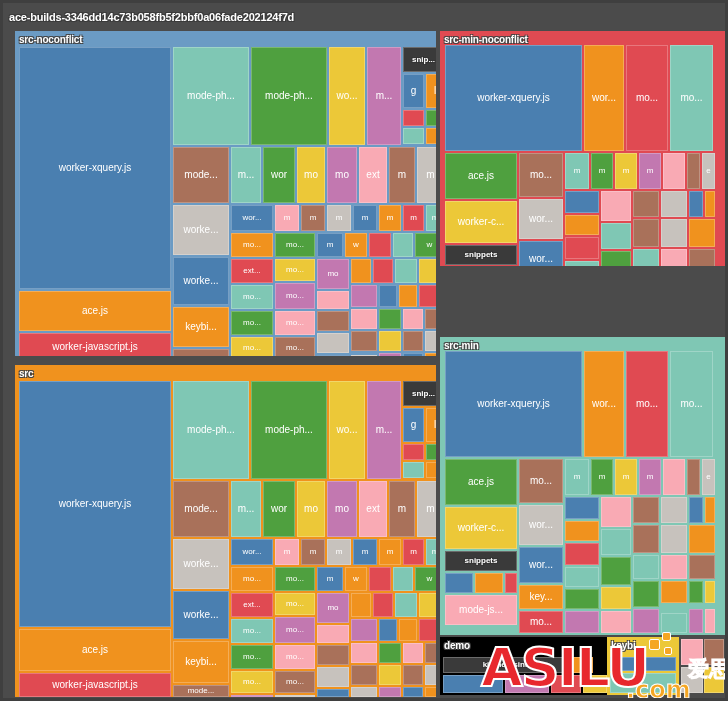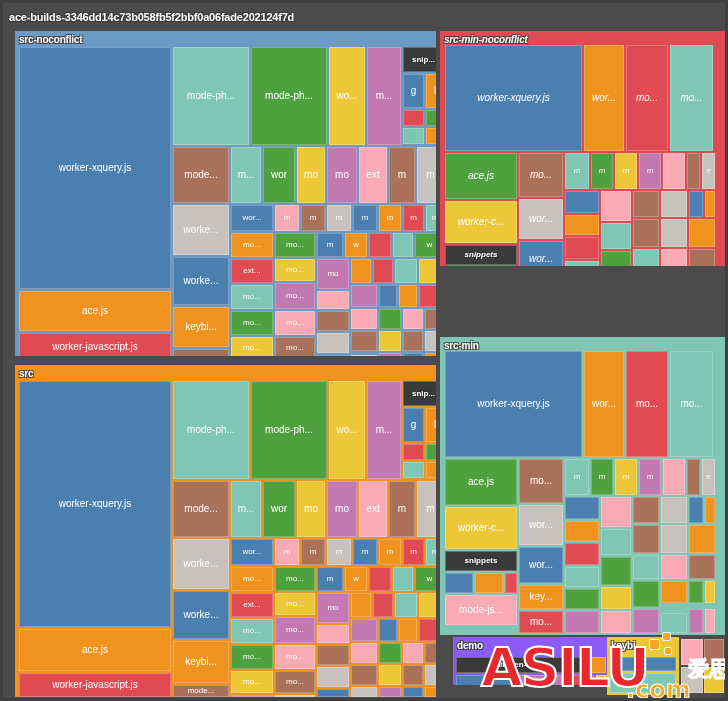--- a/index.html
+++ b/index.html
@@ -268,21 +268,21 @@
         <div class="cell tiny" style="left: 364px; top: 300px; width: 22px; height: 20px; background: rgb(236, 200, 56);"></div>
         <div class="cell tiny" style="left: 388px; top: 300px; width: 20px; height: 20px; background: rgb(169, 113, 90);"></div>
         <div class="cell tiny" style="left: 410px; top: 300px; width: 19px; height: 20px; background: rgb(199, 194, 189);"></div>
         <div class="cell tiny" style="left: 158px; top: 318px; width: 56px; height: 26px; background: rgb(169, 113, 90);"></div>
         <div class="cell tiny" style="left: 302px; top: 324px; width: 32px; height: 28px; background: rgb(74, 127, 176);"></div>
         <div class="cell tiny" style="left: 336px; top: 324px; width: 26px; height: 28px; background: rgb(199, 194, 189);"></div>
         <div class="cell tiny" style="left: 364px; top: 322px; width: 22px; height: 30px; background: rgb(194, 120, 176);"></div>
         <div class="cell tiny" style="left: 388px; top: 322px; width: 20px; height: 30px; background: rgb(74, 127, 176);"></div>
         <div class="cell tiny" style="left: 410px; top: 322px; width: 19px; height: 30px; background: rgb(240, 146, 30);"></div>
       </div>
-      <div class="panel" style="left: 437px; top: 28px; width: 285px; height: 235px; background: rgb(224, 74, 82); font-style: italic;">
+      <div class="panel" style="left: 437px; top: 28px; width: 285px; height: 235px; background: rgb(224, 74, 82);">
         <div class="panel-label">src-min-noconflict</div>
         <div class="cell big" style="left: 5px; top: 14px; width: 137px; height: 106px; background: rgb(74, 127, 176);">
           <span>worker-xquery.js</span>
         </div>
         <div class="cell mid" style="left: 144px; top: 14px; width: 40px; height: 106px; background: rgb(240, 146, 30);">
           <span>wor...</span>
         </div>
         <div class="cell mid" style="left: 186px; top: 14px; width: 42px; height: 106px; background: rgb(224, 74, 82);">
           <span>mo...</span>
         </div>
@@ -620,21 +620,21 @@
         <div class="cell mid" style="left: 79px; top: 274px; width: 44px; height: 22px; background: rgb(224, 74, 82);">
           <span>mo...</span>
         </div>
         <div class="cell tiny" style="left: 125px; top: 274px; width: 34px; height: 22px; background: rgb(194, 120, 176);"></div>
         <div class="cell tiny" style="left: 161px; top: 274px; width: 30px; height: 22px; background: rgb(249, 170, 180);"></div>
         <div class="cell tiny" style="left: 193px; top: 272px; width: 26px; height: 24px; background: rgb(194, 120, 176);"></div>
         <div class="cell tiny" style="left: 221px; top: 276px; width: 26px; height: 20px; background: rgb(127, 199, 180);"></div>
         <div class="cell tiny" style="left: 249px; top: 272px; width: 14px; height: 24px; background: rgb(194, 120, 176);"></div>
         <div class="cell tiny" style="left: 265px; top: 272px; width: 10px; height: 24px; background: rgb(249, 170, 180);"></div>
       </div>
-      <div class="panel" style="left: 450px; top: 634px; width: 170px; height: 48px; background: #8b5cf6;">
+      <div class="panel" style="left: 437px; top: 634px; width: 170px; height: 58px; background: #000000;">
         <div class="panel-label">demo</div>
         <div class="cell tiny" style="left: 3px; top: 20px; width: 126px; height: 16px; background: rgb(58, 58, 58);">
           <span style="text-shadow: rgb(51, 51, 51) -1px -1px 0px, rgb(51, 51, 51) 1px -1px 0px, rgb(51, 51, 51) -1px 1px 0px, rgb(51, 51, 51) 1px 1px 0px; font-weight: bold;">kitchen-sink</span>
         </div>
         <div class="cell tiny" style="left: 131px; top: 20px; width: 22px; height: 16px; background: rgb(240, 146, 30);"></div>
         <div class="cell tiny" style="left: 3px; top: 38px; width: 60px; height: 18px; background: rgb(74, 127, 176);"></div>
         <div class="cell tiny" style="left: 65px; top: 38px; width: 44px; height: 18px; background: rgb(194, 120, 176);"></div>
         <div class="cell tiny" style="left: 111px; top: 38px; width: 30px; height: 18px; background: rgb(224, 74, 82);"></div>
         <div class="cell tiny" style="left: 143px; top: 38px; width: 24px; height: 18px; background: rgb(236, 200, 56);"></div>
       </div>

